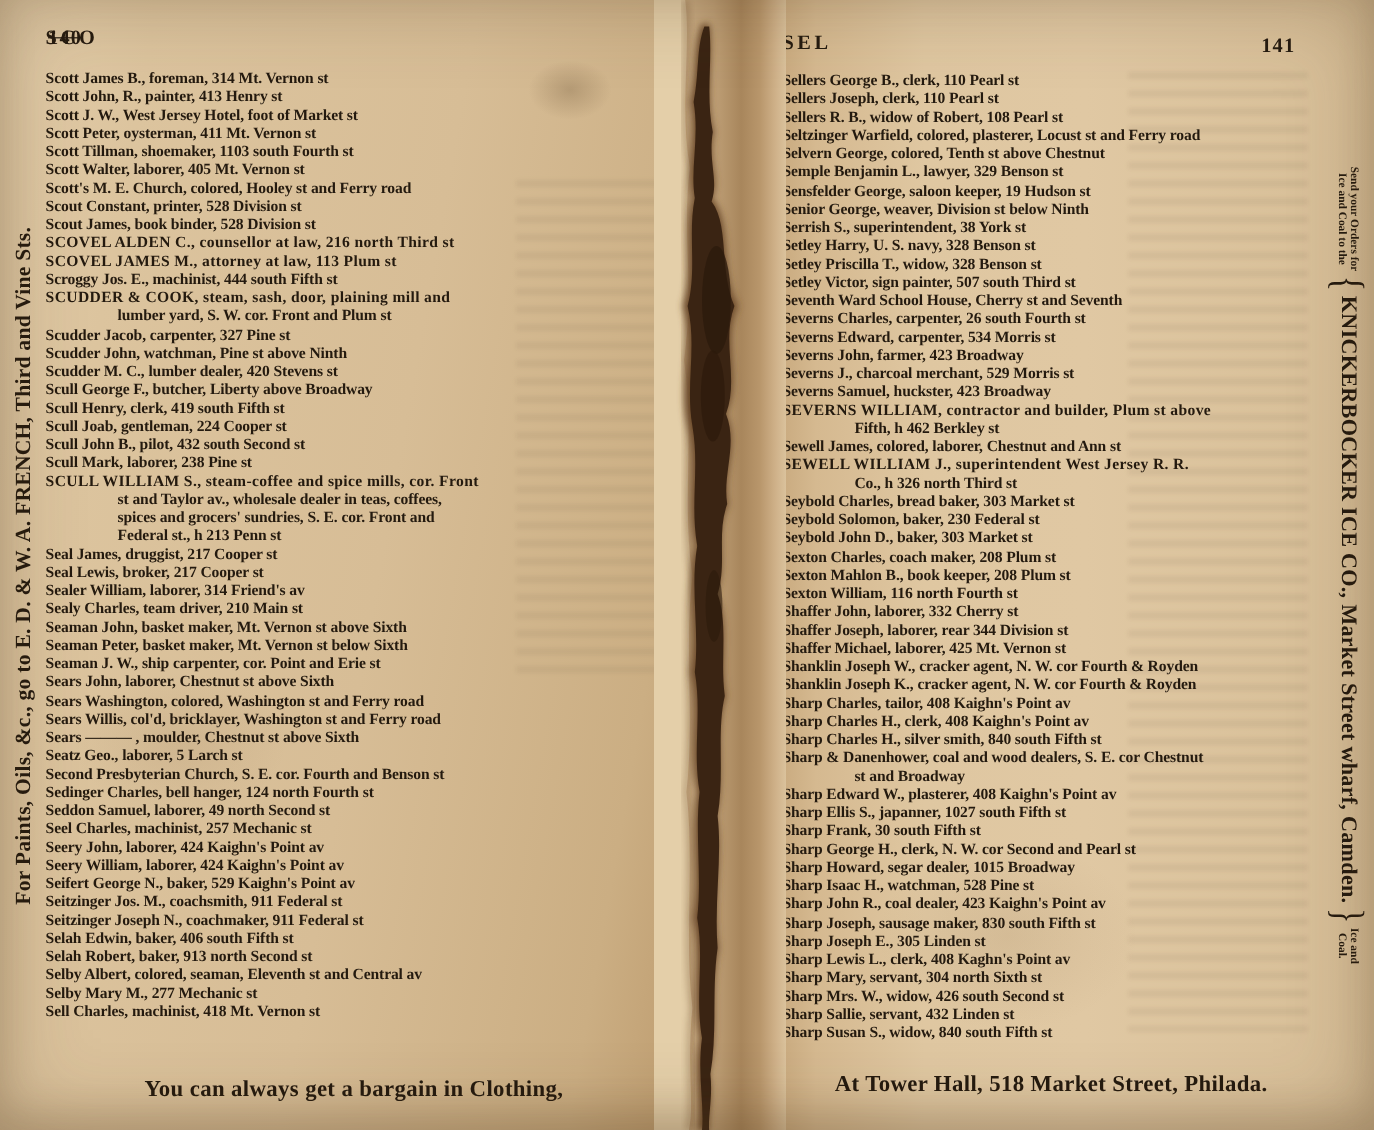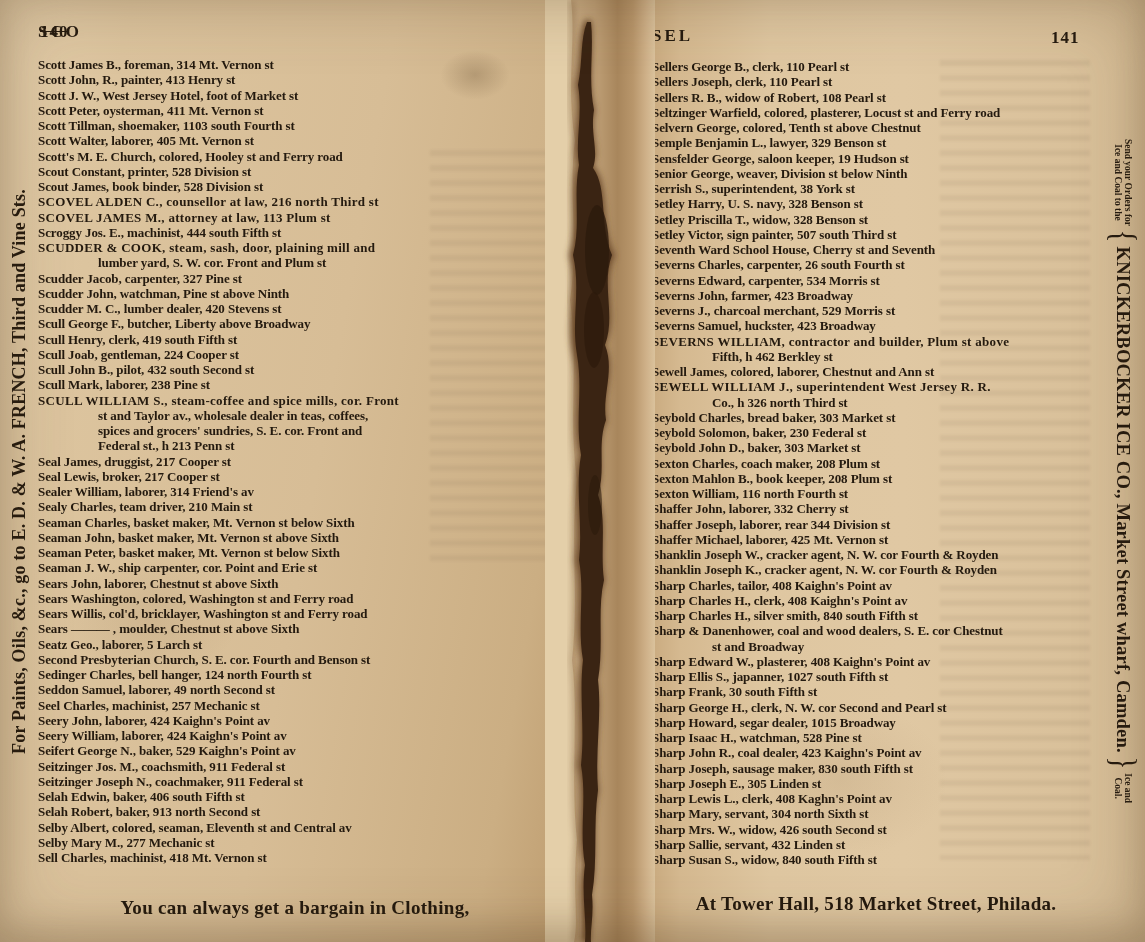--- a/index.html
+++ b/index.html
@@ -87,21 +87,20 @@
       <div class="line">Scull John B., pilot, 432 south Second st</div>
       <div class="line">Scull Mark, laborer, 238 Pine st</div>
       <div class="line caps">SCULL WILLIAM S., steam-coffee and spice mills, cor. Front</div>
       <div class="line ind">st and Taylor av., wholesale dealer in teas, coffees,</div>
       <div class="line ind">spices and grocers' sundries, S. E. cor. Front and</div>
       <div class="line ind">Federal st., h 213 Penn st</div>
       <div class="line">Seal James, druggist, 217 Cooper st</div>
       <div class="line">Seal Lewis, broker, 217 Cooper st</div>
       <div class="line">Sealer William, laborer, 314 Friend's av</div>
       <div class="line">Sealy Charles, team driver, 210 Main st</div>
-      <div class="line">Seaman Charles, basket maker, Mt. Vernon st below Sixth</div>
       <div class="line">Seaman John, basket maker, Mt. Vernon st above Sixth</div>
       <div class="line">Seaman Peter, basket maker, Mt. Vernon st below Sixth</div>
       <div class="line">Seaman J. W., ship carpenter, cor. Point and Erie st</div>
       <div class="line">Sears John, laborer, Chestnut st above Sixth</div>
       <div class="line">Sears Washington, colored, Washington st and Ferry road</div>
       <div class="line">Sears Willis, col'd, bricklayer, Washington st and Ferry road</div>
       <div class="line">Sears ——— , moulder, Chestnut st above Sixth</div>
       <div class="line">Seatz Geo., laborer, 5 Larch st</div>
       <div class="line">Second Presbyterian Church, S. E. cor. Fourth and Benson st</div>
       <div class="line">Sedinger Charles, bell hanger, 124 north Fourth st</div>

